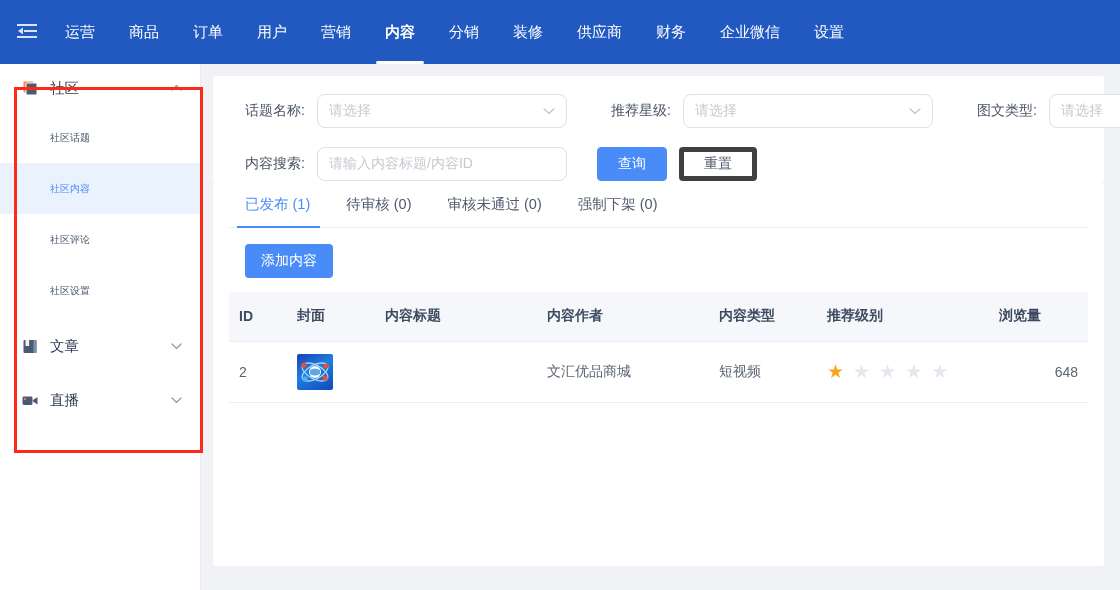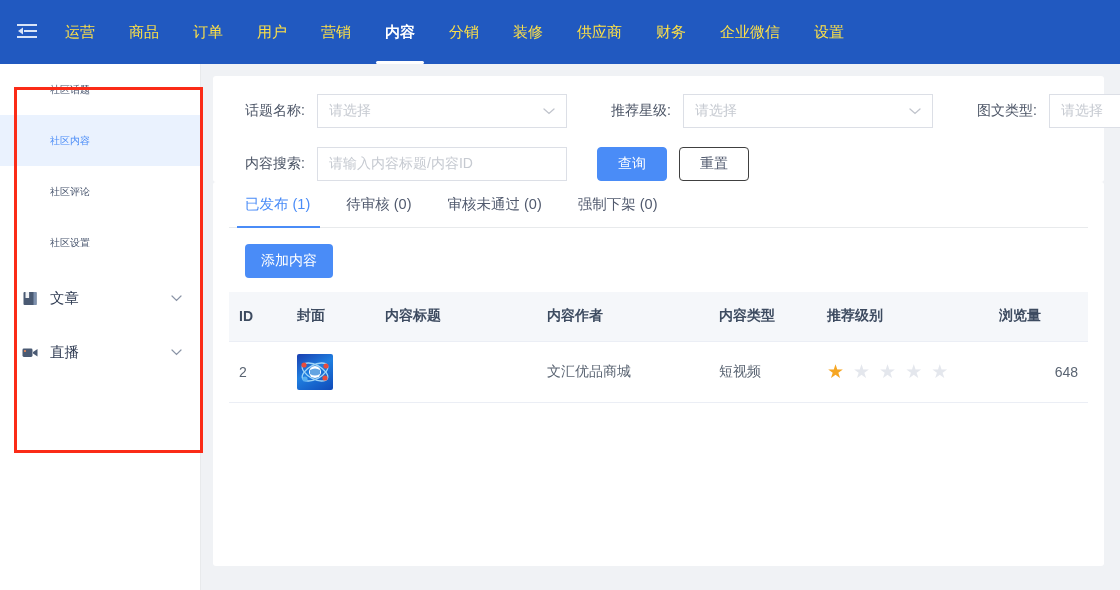--- a/index.html
+++ b/index.html
@@ -40,21 +40,21 @@
   .collapse-btn {
     width: 26px; height: 26px; margin-left: 14px; margin-right: 8px;
     display: flex; align-items: center; justify-content: center;
     cursor: pointer; flex: 0 0 26px;
   }
   .nav { display: flex; align-items: stretch; height: 64px; }
   .nav-item {
     position: relative;
     display: flex; align-items: center; justify-content: center;
     padding: 0 17px; height: 64px;
-    color: #fde047; font-size: 15px; white-space: nowrap;
+    color: #ffffff; font-size: 15px; white-space: nowrap;
     cursor: pointer;
   }
   .nav-item.active { color: #ffffff; font-weight: bold; }
   .nav-item.active::after {
     content: ""; position: absolute; bottom: 0; left: 50%;
     transform: translateX(-50%);
     width: 48px; height: 3px; background: #ffffff; border-radius: 2px;
   }
 
   
@@ -111,37 +111,37 @@
     display: flex; align-items: center; height: 37px;
     margin-bottom: 16px;
   }
   .filter-row:last-child { margin-bottom: 0; }
   .filter-field { display: flex; align-items: center; }
   .filter-label {
     font-size: 14px; color: #4c5566; text-align: right;
     white-space: nowrap; padding-right: 12px;
   }
   .control {
-    height: 34px; border: 1px solid #dcdfe6; border-radius: 0;
+    height: 34px; border: 1px solid #dcdfe6; border-radius: 8px;
     background: #fff; display: flex; align-items: center;
     padding: 0 11px; font-size: 14px; color: #c6cad1;
     position: relative;
   }
   .control .ph { flex: 1; white-space: nowrap; overflow: hidden; }
   .select-arrow {
     margin-left: 6px; color: #c0c4cc; font-size: 11px;
     display: flex; align-items: center;
   }
   .btn {
     height: 34px; padding: 0 20px; border-radius: 4px;
     display: flex; align-items: center; justify-content: center;
     font-size: 14px; cursor: pointer; white-space: nowrap;
   }
   .btn-primary { background: #4a8cf7; color: #fff; border: 1px solid #4a8cf7; }
-  .btn-default { background: #fff; color: #515a6e; border: 1px solid #404040; }
+  .btn-default { background: #fff; color: #515a6e; border: 5px solid #404040; }
 
   .content-card {
     height: 384px;
     padding: 0 16px;
     position: relative;
   }
   .tabs {
     display: flex; align-items: flex-end;
     height: 46px; border-bottom: 1px solid #e8eaec;
     gap: 0;
@@ -245,20 +245,34 @@
           <span>企业微信</span>
         </div>
       <div class="nav-item">
           <span>设置</span>
         </div>
     </div>
   </div>
 
   <div class="sidebar">
 
+    <div class="menu-group-header">
+      <span class="menu-icon">
+        <svg width="15" height="15" viewBox="0 0 15 15">
+          <rect x="0.5" y="0.5" width="10" height="11" rx="1" fill="#f28b56"></rect>
+          <rect x="3" y="2" width="11" height="12" rx="1" fill="#4a5a73" stroke="#ffffff" stroke-width="1"></rect>
+        </svg>
+      </span>
+      <span class="menu-group-label">社区</span>
+      <span class="chevron">
+        <svg width="11" height="8" viewBox="0 0 11 8">
+            <path d="M1 6 L5.5 1.6 L10 6" fill="none" stroke="#8a94a6" stroke-width="1.2" stroke-linecap="round"></path>
+          </svg>
+      </span>
+    </div>
     <div class="submenu-item">
       <span>社区话题</span>
     </div>
     <div class="submenu-item active">
       <span>社区内容</span>
     </div>
     <div class="submenu-item">
       <span>社区评论</span>
     </div>
     <div class="submenu-item">

